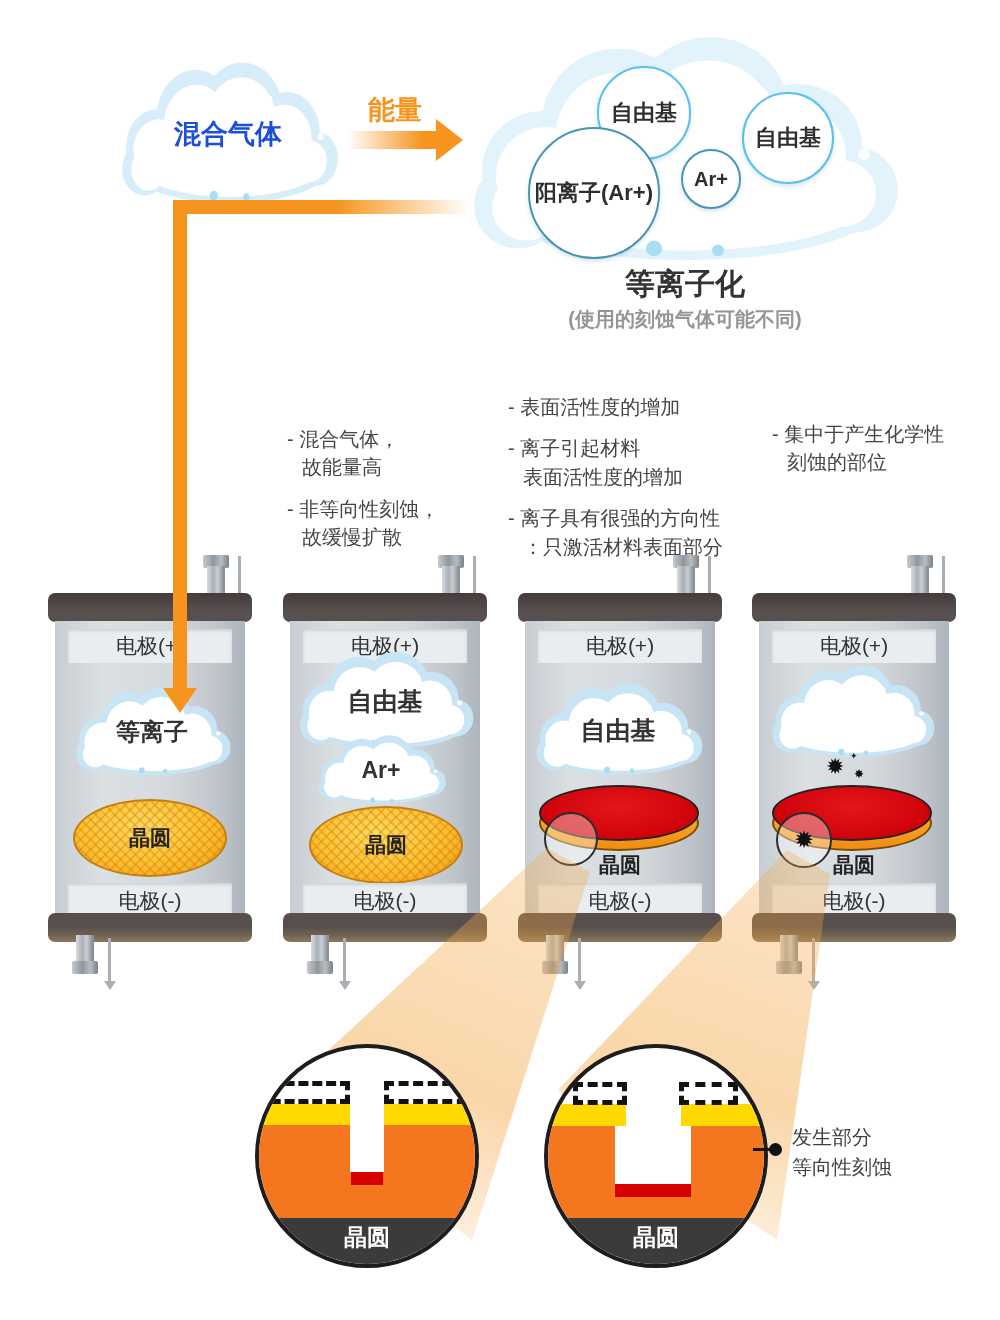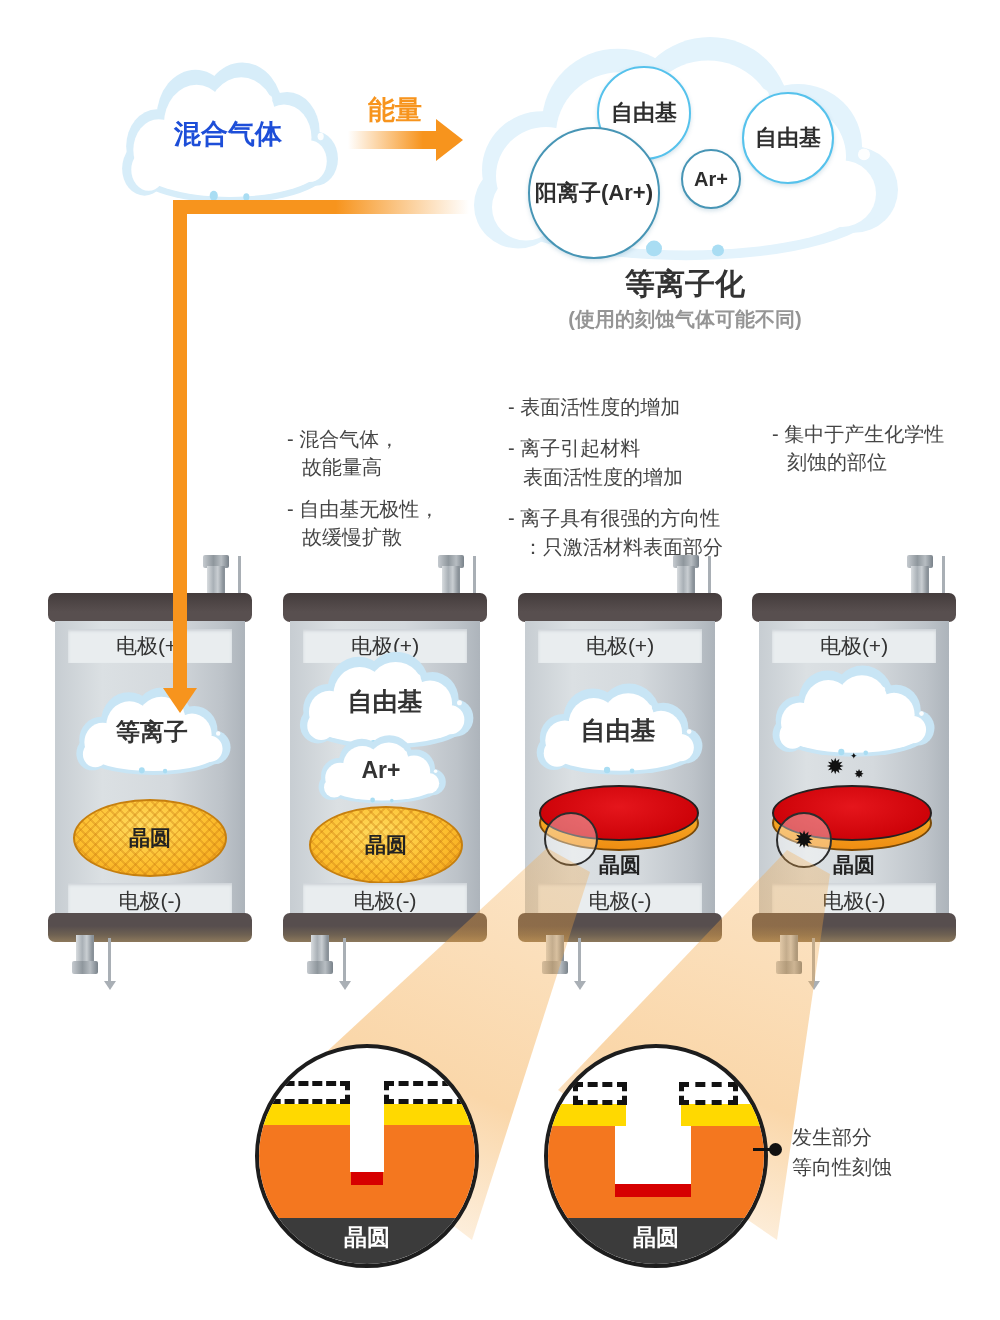--- a/index.html
+++ b/index.html
@@ -171,21 +171,21 @@
     <div class="s">(使用的刻蚀气体可能不同)</div>
   </div>
 
   <div class="elbow-h"></div>
   <div class="elbow-v"></div>
   <div class="elbow-head"></div>
 
   <div class="notes" style="left:287px;top:425px;width:215px">
     <div class="bullet">- 混合气体，
 故能量高</div>
-    <div class="bullet">- 自由基无极性，
+    <div class="bullet">- 非等向性刻蚀，
 故缓慢扩散</div>
   </div>
   <div class="notes" style="left:508px;top:393px;width:250px">
     <div class="bullet">- 表面活性度的增加</div>
     <div class="bullet">- 离子引起材料
 表面活性度的增加</div>
     <div class="bullet">- 离子具有很强的方向性
 ：只激活材料表面部分</div>
   </div>
   <div class="notes" style="left:772px;top:420px;width:220px">

